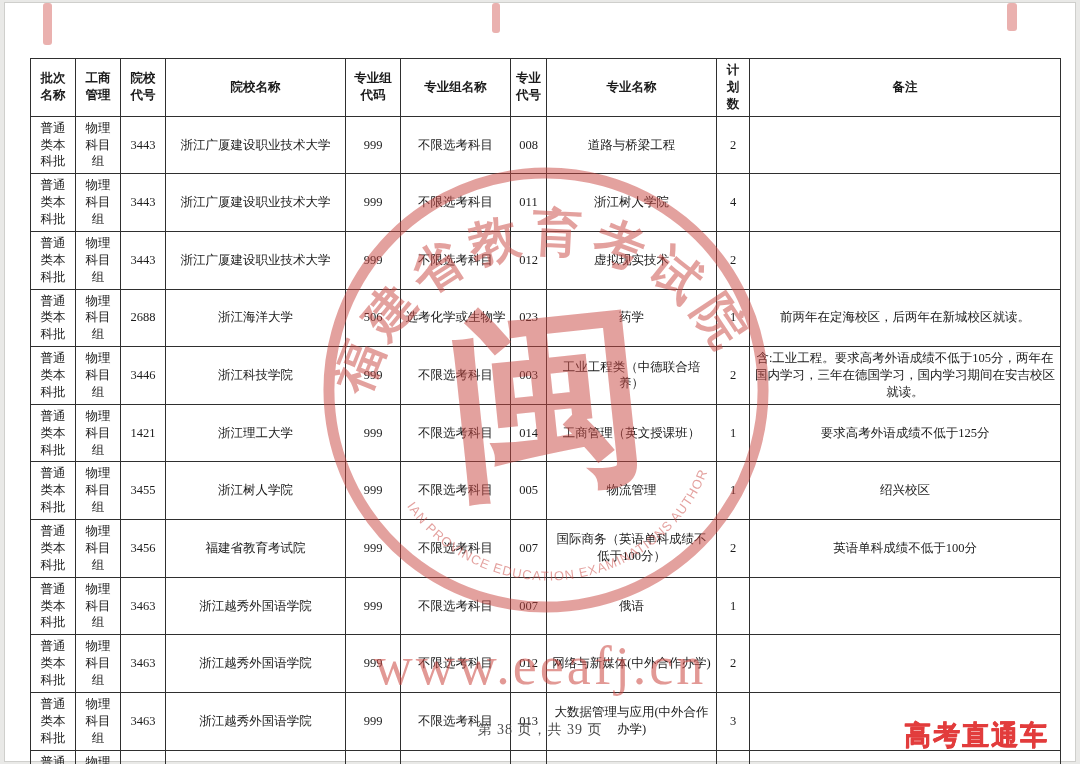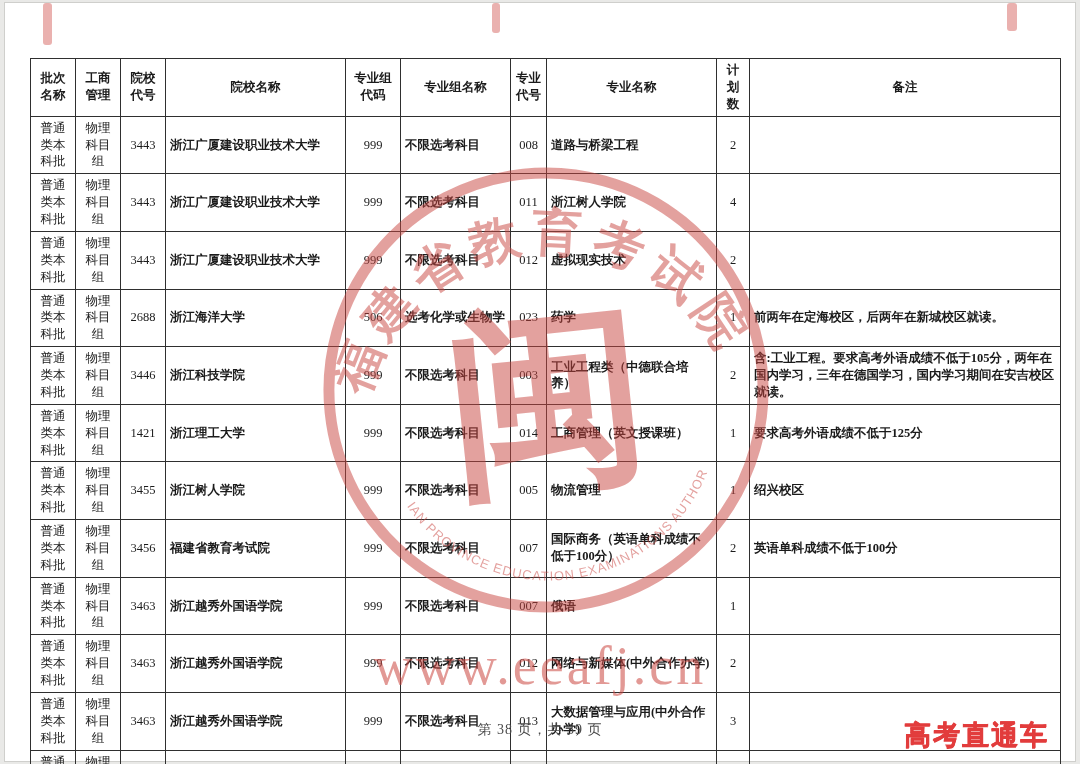--- a/index.html
+++ b/index.html
@@ -29,21 +29,21 @@
     border: 1px solid #2f2f2f;
     padding: 3px 4px;
     vertical-align: middle;
     line-height: 1.35;
     word-break: break-all;
   }
   table.adm thead tr { height: 46px; }
   table.adm tbody tr { height: 36px; }
   table.adm th { font-weight: bold; text-align: center; }
   td.tc { text-align: center; }
-  td.tl { text-align: left; font-weight: bold; }
+  td.tl { text-align: center; }
   .footer-pageno {
     position: absolute;
     left: 0; right: 0; bottom: 22px;
     text-align: center;
     font-size: 14px;
     color: #4a4a4a;
     letter-spacing: 1px;
   }
   .brand {
     position: absolute;

